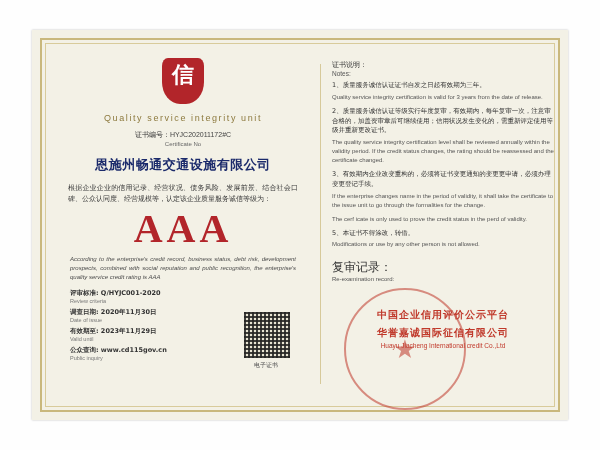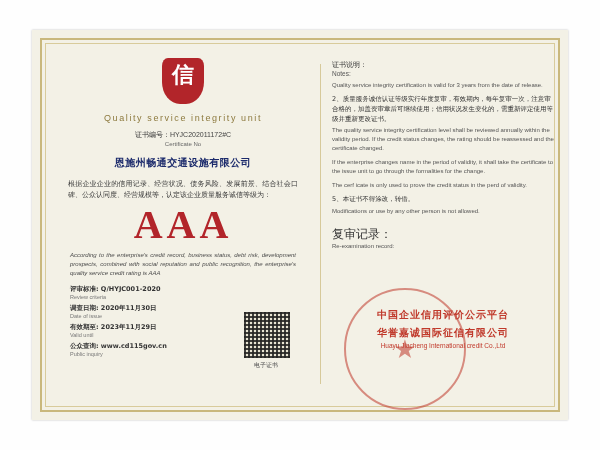--- a/index.html
+++ b/index.html
@@ -59,21 +59,21 @@
   }
   .title-en{
     font-size:9px;color:#8d7a3f;letter-spacing:1.6px;margin-top:9px;
   }
   .cert-no{
     margin-top:7px;font-size:7px;color:#444;
   }
   .cert-no .lbl{color:#333;}
   .cert-no-en{font-size:6px;color:#666;margin-top:1px;}
   .company{
-    margin-top:9px;font-size:10px;font-weight:bold;color:#1b2a6b;
+    margin-top:9px;font-size:13px;font-weight:bold;color:#1b2a6b;
     font-family:"DejaVu Sans", sans-serif;letter-spacing:.5px;
   }
   .desc-cn{
     margin:9px 14px 0 14px;font-size:7px;line-height:1.6;color:#3a3a3a;
     text-align:justify;font-family:"DejaVu Sans", sans-serif;
   }
   .grade{
     margin-top:4px;font-size:40px;font-weight:bold;color:#b2252a;
     letter-spacing:4px;line-height:1;font-family:"Liberation Serif", serif;
   }
@@ -185,25 +185,27 @@
       <div class="qr"></div>
       <div class="qr-caption">电子证书</div>
     </div>
 
     <div class="divider"></div>
 
     <div class="right-pane">
       <div class="r-head">证书说明：</div>
       <div class="r-head-en">Notes:</div>
 
+      <div class="r-item">1、质量服务诚信认证证书自发之日起有效期为三年。</div>
       <div class="r-item-en">Quality service integrity certification is valid for 3 years from the date of release.</div>
 
       <div class="r-item">2、质量服务诚信认证等级实行年度复审，有效期内，每年复审一次，注意审合格的，加盖资审章后可继续使用；信用状况发生变化的，需重新评定使用等级并重新更改证书。</div>
       <div class="r-item-en">The quality service integrity certification level shall be reviewed annually within the validity period. If the credit status changes, the rating should be reassessed and the certificate changed.</div>
 
+      <div class="r-item">3、有效期内企业改变重构的，必须将证书变更通知的变更更申请，必须办理变更登记手续。</div>
       <div class="r-item-en">If the enterprise changes name in the period of validity, it shall take the certificate to the issue unit to go through the formalities for the change.</div>
 
       <div class="r-item-en">The cerf icate is only used to prove the credit status in the perd of validity.</div>
 
       <div class="r-item">5、本证书不得涂改，转借。</div>
       <div class="r-item-en">Modifications or use by any other person is not allowed.</div>
 
       <div class="r-note">复审记录：</div>
       <div class="r-note-en">Re-examination record:</div>
 

